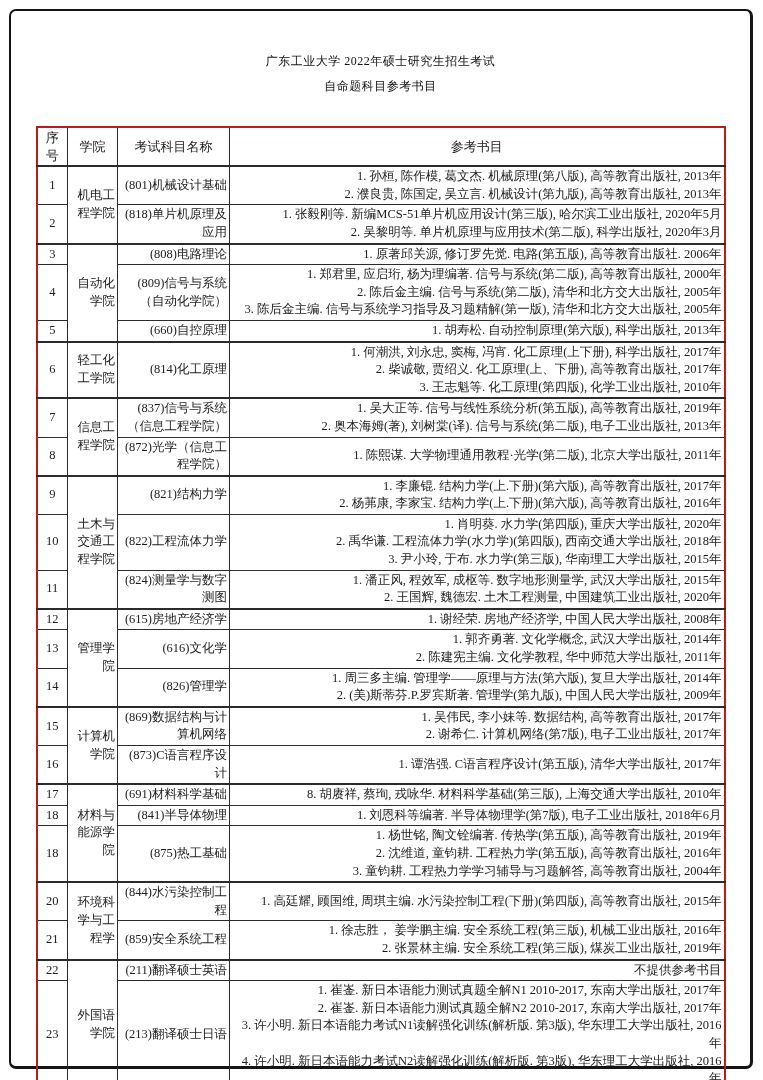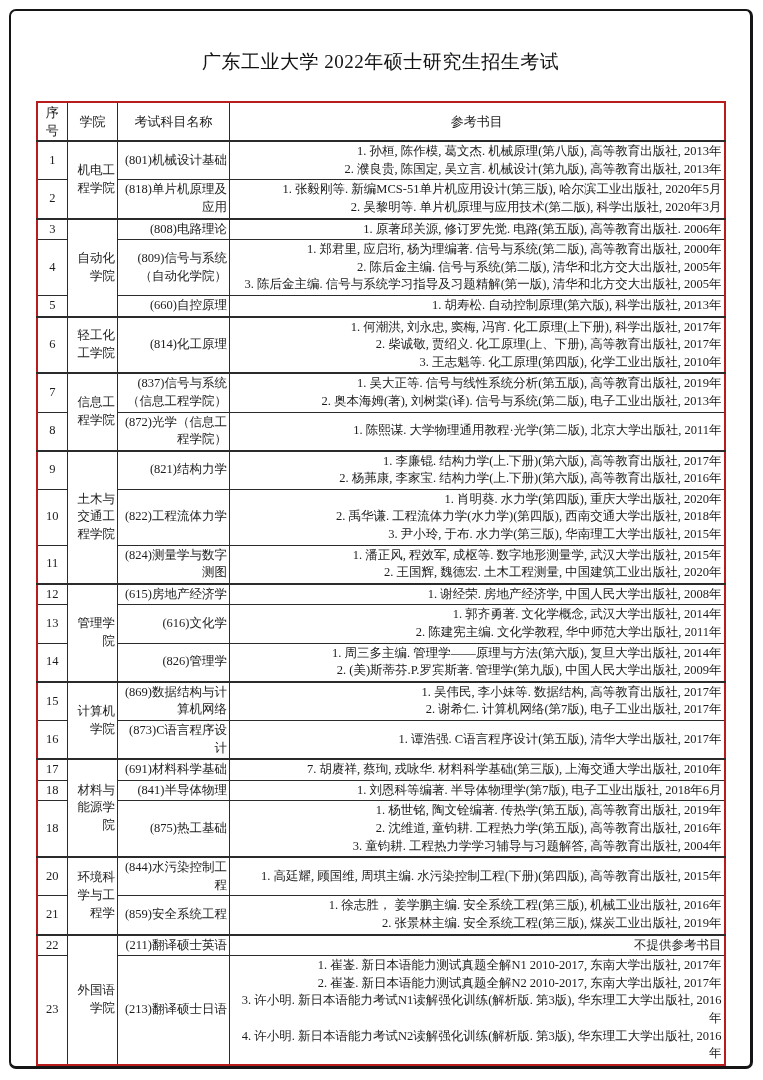--- a/index.html
+++ b/index.html
@@ -15,21 +15,21 @@
     left: 9px; top: 9px; right: 10px; bottom: 11px;
     border: 2px solid #151515;
     border-right-width: 3px;
     border-bottom-width: 3px;
     border-radius: 7px;
     background: #fff;
   }
   .doc-title {
     margin-top: 38px;
     text-align: center;
-    font-size: 19px;
+    font-size: 12px;
     line-height: 25px;
     letter-spacing: 0.5px;
     color: #111;
   }
   table.ref-table {
     margin: 27px auto 0 auto;
     width: 688px;
     border-collapse: collapse;
     table-layout: fixed;
     border: 2px solid #b91c1c;
@@ -54,20 +54,21 @@
   td.c-books { text-align: right; padding-left: 4px; }
   tr.group-start td { border-top-width: 2px; }
   .book-line { white-space: normal; }
 </style>
 </head>
 <body>
 
 <div class="page-frame">
   <div class="doc-title">
     <div>广东工业大学 2022年硕士研究生招生考试</div>
+    <div>自命题科目参考书目</div>
   </div>
 
   <table class="ref-table">
     <colgroup>
       <col style="width:31px">
       <col style="width:50px">
       <col style="width:112px">
       <col style="width:495px">
     </colgroup>
     <thead>
@@ -210,21 +211,21 @@
           <td class="c-subject">(873)C语言程序设计</td>
           <td class="c-books">
             <div class="book-line">1. 谭浩强.  C语言程序设计(第五版), 清华大学出版社, 2017年</div>
           </td>
         </tr>
         <tr class="group-start">
           <td class="c-no">17</td>
           <td class="c-college" rowspan="3">材料与能源学院</td>
           <td class="c-subject">(691)材料科学基础</td>
           <td class="c-books">
-            <div class="book-line">7. 胡赓祥, 蔡珣, 戎咏华. 材料科学基础(第三版), 上海交通大学出版社, 2010年</div>
+            <div class="book-line">8. 胡赓祥, 蔡珣, 戎咏华. 材料科学基础(第三版), 上海交通大学出版社, 2010年</div>
           </td>
         </tr>
         <tr>
           <td class="c-no">18</td>
           <td class="c-subject">(841)半导体物理</td>
           <td class="c-books">
             <div class="book-line">1. 刘恩科等编著. 半导体物理学(第7版), 电子工业出版社, 2018年6月</div>
           </td>
         </tr>
         <tr>

